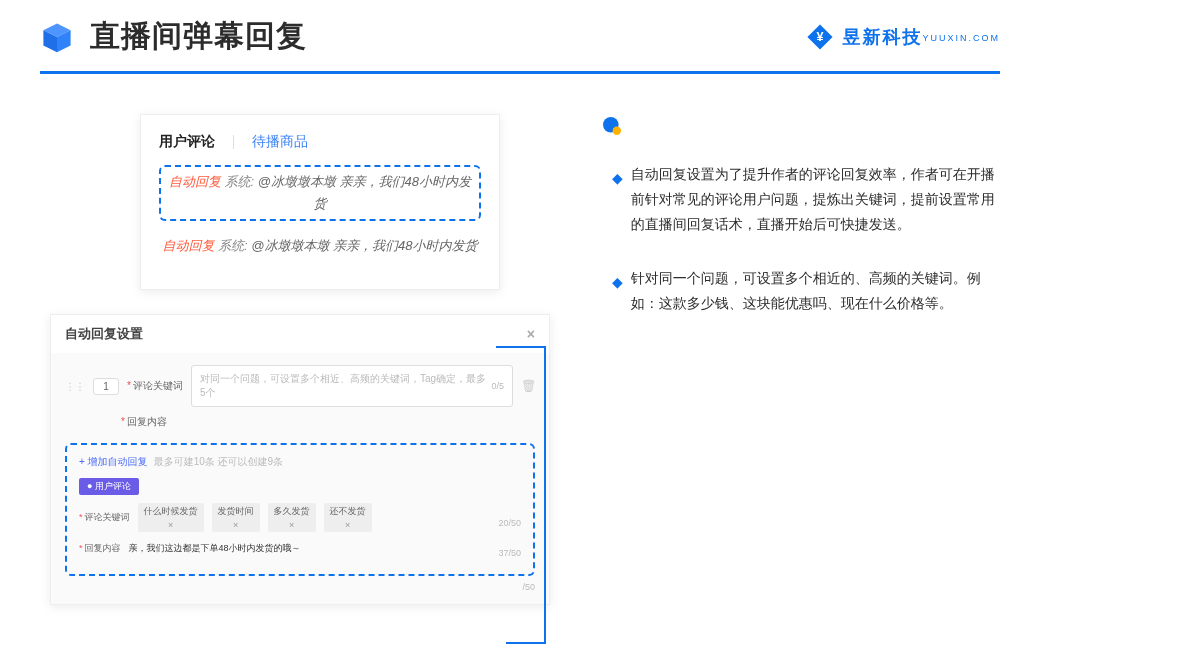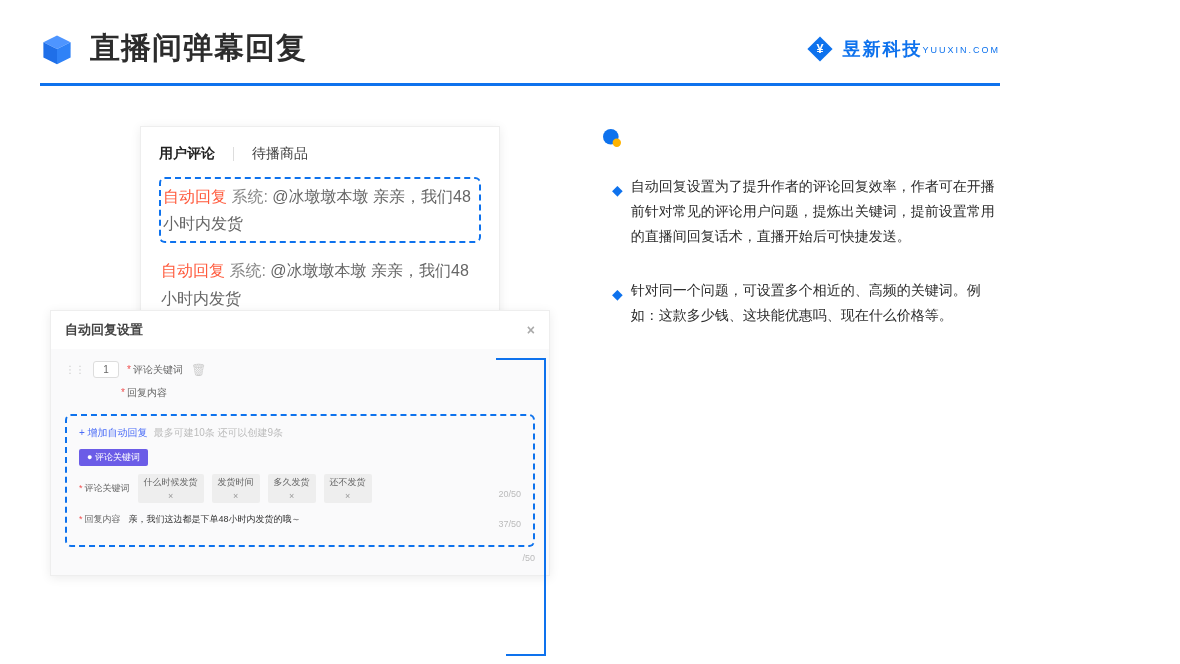--- a/index.html
+++ b/index.html
@@ -1,44 +1,44 @@
 <!DOCTYPE html>
 <html><head>
 <meta charset="utf-8">
 <style>
   * { box-sizing: border-box; }
   html, body { margin: 0; padding: 0; width: 1180px; height: 664px; font-family: "PingFang SC", "Microsoft YaHei", Arial, sans-serif; background: #fff; color: #333; }
-  .page { position: relative; width: 1040px; height: 664px; padding: 28px 40px; }
+  .page { position: relative; width: 1040px; height: 664px; padding: 16px 40px; }
   .header { display: flex; align-items: center; justify-content: space-between; }
   .title-group { display: flex; align-items: center; gap: 16px; }
   .cube-icon { width: 34px; height: 34px; }
   .page-title { font-size: 30px; font-weight: 600; color: #2c2c2c; letter-spacing: 1px; }
   .brand { display: flex; align-items: center; gap: 8px; }
   .brand-text { display: flex; flex-direction: row; line-height: 1; }
   .brand-cn { font-size: 18px; font-weight: 700; color: #0e72ed; letter-spacing: 2px; }
   .brand-en { font-size: 9px; color: #0e72ed; letter-spacing: 2px; margin-top: 6px; }
   .divider { height: 3px; background: #0e72ed; margin-top: 14px; width: 100%; }
 
   .content { display: flex; margin-top: 40px; }
   .left { width: 520px; position: relative; }
   .right { flex: 1; padding-left: 40px; }
 
   
-  .card-comments { position: absolute; top: 0; left: 100px; width: 360px; background: #fff; border: 1px solid #eee; box-shadow: 0 2px 10px rgba(0,0,0,.08); padding: 18px; }
+  .card-comments { position: absolute; top: 0; left: 100px; width: 360px; background: #fff; border: 1px solid #eee; box-shadow: 0 2px 10px rgba(0,0,0,.08); padding: 18px; text-align: center; }
   .tabs { display: flex; gap: 18px; align-items: center; font-size: 14px; margin-bottom: 14px; }
   .tab-active { color: #222; font-weight: 600; }
-  .tab-other { color: #404040; }
+  .tab-other { color: #3b82f6; }
   .tab-sep { height: 14px; width: 1px; background: #ddd; }
-  .comment-row { font-size: 16px; color: #666; line-height: 1.7; margin-bottom: 10px; padding: 4px 2px; }
+  .comment-row { font-size: 13px; color: #666; line-height: 1.7; margin-bottom: 10px; padding: 4px 2px; font-style: italic; }
   .tag-auto { color: #ff5a3c; }
   .tag-sys { color: #888; }
   .comment-highlight { border: 2px dashed #0e72ed; border-radius: 6px; }
 
   
-  .card-settings { position: absolute; top: 184px; left: 10px; width: 500px; background: #fff; border: 1px solid #eee; box-shadow: 0 2px 10px rgba(0,0,0,.08); }
+  .card-settings { position: absolute; top: 200px; left: 10px; width: 500px; background: #fff; border: 1px solid #eee; box-shadow: 0 2px 10px rgba(0,0,0,.08); }
   .card-settings-title { font-size: 13px; font-weight: 600; padding: 10px 14px; color: #444; display: flex; justify-content: space-between; align-items: center; }
   .close { color: #aaa; font-size: 14px; }
   .settings-body { background: #fafafb; padding: 12px 14px; }
   .row-1 { display: flex; align-items: center; gap: 8px; font-size: 10px; color: #666; margin-bottom: 8px; }
   .drag { color: #ccc; }
   .num { background: #fff; border: 1px solid #ddd; border-radius: 3px; width: 26px; text-align: center; padding: 2px 0; }
   .lbl { white-space: nowrap; }
   .lbl .req { color: #f05050; margin-right: 2px; }
   .inp { flex: 1; background: #fff; border: 1px solid #ddd; border-radius: 3px; padding: 6px 8px; color: #bbb; font-size: 10px; display: flex; justify-content: space-between; align-items: center; }
   .inp .count { color: #bbb; font-size: 9px; }
@@ -124,33 +124,37 @@
         <div class="card-settings-title">
           <span>自动回复设置</span>
           <span class="close">×</span>
         </div>
         <div class="settings-body">
 
           <div class="row-1">
             <span class="drag">⋮⋮</span>
             <span class="num">1</span>
             <span class="lbl"><span class="req">*</span><span>评论关键词</span></span>
+            <span class="inp">
+              <span>对同一个问题，可设置多个相近、高频的关键词，Tag确定，最多5个</span>
+              <span class="count">0/5</span>
+            </span>
             <span class="trash">🗑</span>
           </div>
 
           <div class="row-1 row-indent">
             <span class="lbl"><span class="req">*</span><span>回复内容</span></span>
           </div>
 
           <div class="dashed-area">
             <div class="add-link">
               <span>+ 增加自动回复</span>
               <span class="add-muted">最多可建10条 还可以创建9条</span>
             </div>
-            <span class="example-badge">● 评论关键词</span>
+            <span class="example-badge">● 用户评论</span>
 
             <div class="row-2">
               <span class="lbl"><span class="req">*</span><span>评论关键词</span></span>
               <span class="pill">
                   <span>什么时候发货</span>
                   <span class="x">×</span>
                 </span>
               <span class="pill">
                   <span>发货时间</span>
                   <span class="x">×</span>

